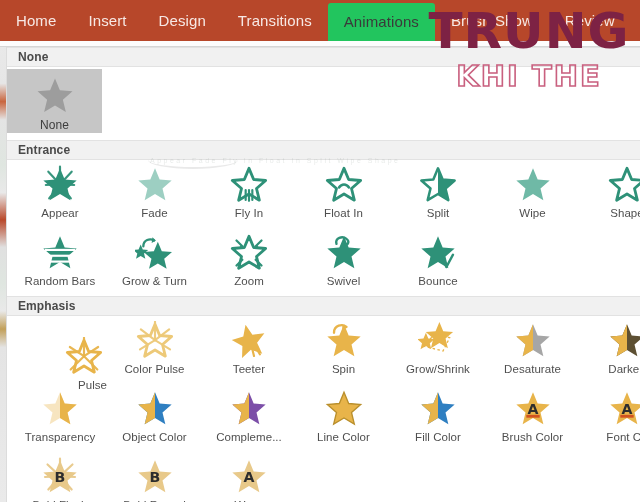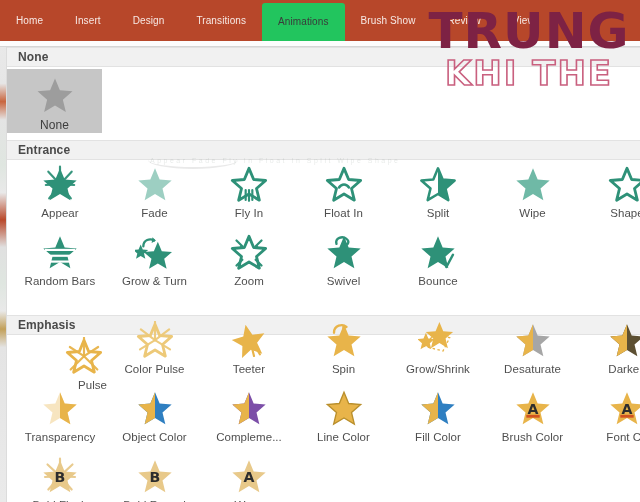--- a/index.html
+++ b/index.html
@@ -10,21 +10,21 @@
   }
   #app{width:640px;height:502px;position:relative;overflow:hidden;background:#fff;}
 
   
   .tabbar{
     position:absolute;left:0;top:0;width:640px;height:41px;
     background:#b7472a;display:flex;align-items:flex-end;
   }
   .tab{
     height:41px;line-height:41px;padding:0 16px;
-    color:#f7e9e5;font-size:10px;letter-spacing:.1px;
+    color:#f7e9e5;font-size:15px;letter-spacing:.1px;
     white-space:nowrap;cursor:default;
   }
   .tab.active{
     background:#22c55e;color:#3a3a3a;
     border-top-left-radius:3px;border-top-right-radius:3px;
     height:38px;line-height:38px;margin-bottom:0;
   }
   .tabbar-underline{
     position:absolute;left:0;top:41px;width:640px;height:5px;background:#fdfdfd;
   }
@@ -84,23 +84,23 @@
   
   .wm{
     position:absolute;right:6px;top:8px;width:210px;text-align:center;
     pointer-events:none;user-select:none;
   }
   .wm .w1{
     font-size:50px;font-weight:bold;color:#7d2244;line-height:.95;
     letter-spacing:1px;font-family:"DejaVu Sans",sans-serif;
   }
   .wm .w2{
-    font-size:34px;font-weight:bold;line-height:1;letter-spacing:2px;
+    font-size:29px;font-weight:bold;line-height:1;letter-spacing:2px;
     color:transparent;-webkit-text-stroke:1.6px #c9607f;
-    font-family:"DejaVu Sans",sans-serif;margin-top:0;
+    font-family:"DejaVu Sans",sans-serif;margin-top:6px;
   }
   .wm-faint{
     position:absolute;left:150px;top:110px;width:330px;height:16px;
     opacity:.14;pointer-events:none;
   }
   .wm-faint .fa{
     font-size:7px;color:#5a6e62;letter-spacing:2.5px;white-space:nowrap;
   }
   .wm-arc{
     position:absolute;left:148px;top:104px;width:90px;height:16px;
@@ -263,21 +263,21 @@
           <div class="item" style="left: 384px; top: 0px;">
             <div class="ico">
               <svg viewBox="0 0 48 48" width="40" height="40" xmlns="http://www.w3.org/2000/svg">
                 <path d="M24,4 L29.6,17.4 L44,18.6 L33,28.2 L36.4,42.2 L24,34.8 L11.6,42.2 L15,28.2 L4,18.6 L18.4,17.4 Z" fill="#2e9178"></path>
                 <path d="M30,30 L34,41 L42,26" stroke="#2e9178" stroke-width="2.8" fill="none" stroke-linecap="round" stroke-linejoin="round"></path>
               </svg>
             </div>
             <div class="lbl">Bounce</div>
           </div>
         </div>
-        <div class="sec-header" style="top: 249px; margin-top: 19px;">
+        <div class="sec-header" style="top: 249px;">
           <span>Emphasis</span>
         </div>
         <div class="row" style="top: 269px;">
           <div class="item" style="left: 6px; top: 16px; align-items: flex-end;">
             <div class="ico">
               <svg viewBox="0 0 48 48" width="40" height="40" xmlns="http://www.w3.org/2000/svg">
                 <path d="M24,4 L29.6,17.4 L44,18.6 L33,28.2 L36.4,42.2 L24,34.8 L11.6,42.2 L15,28.2 L4,18.6 L18.4,17.4 Z" fill="none" stroke="#e8b44a" stroke-width="3.4" stroke-linejoin="round"></path>
                 <line x1="24" y1="23" x2="24" y2="1" stroke="#e8b44a" stroke-width="2.6" stroke-linecap="round" opacity=".95"></line>
                 <line x1="24" y1="23" x2="41" y2="12" stroke="#e8b44a" stroke-width="2.6" stroke-linecap="round" opacity=".95"></line>
                 <line x1="24" y1="23" x2="7" y2="12" stroke="#e8b44a" stroke-width="2.6" stroke-linecap="round" opacity=".95"></line>

